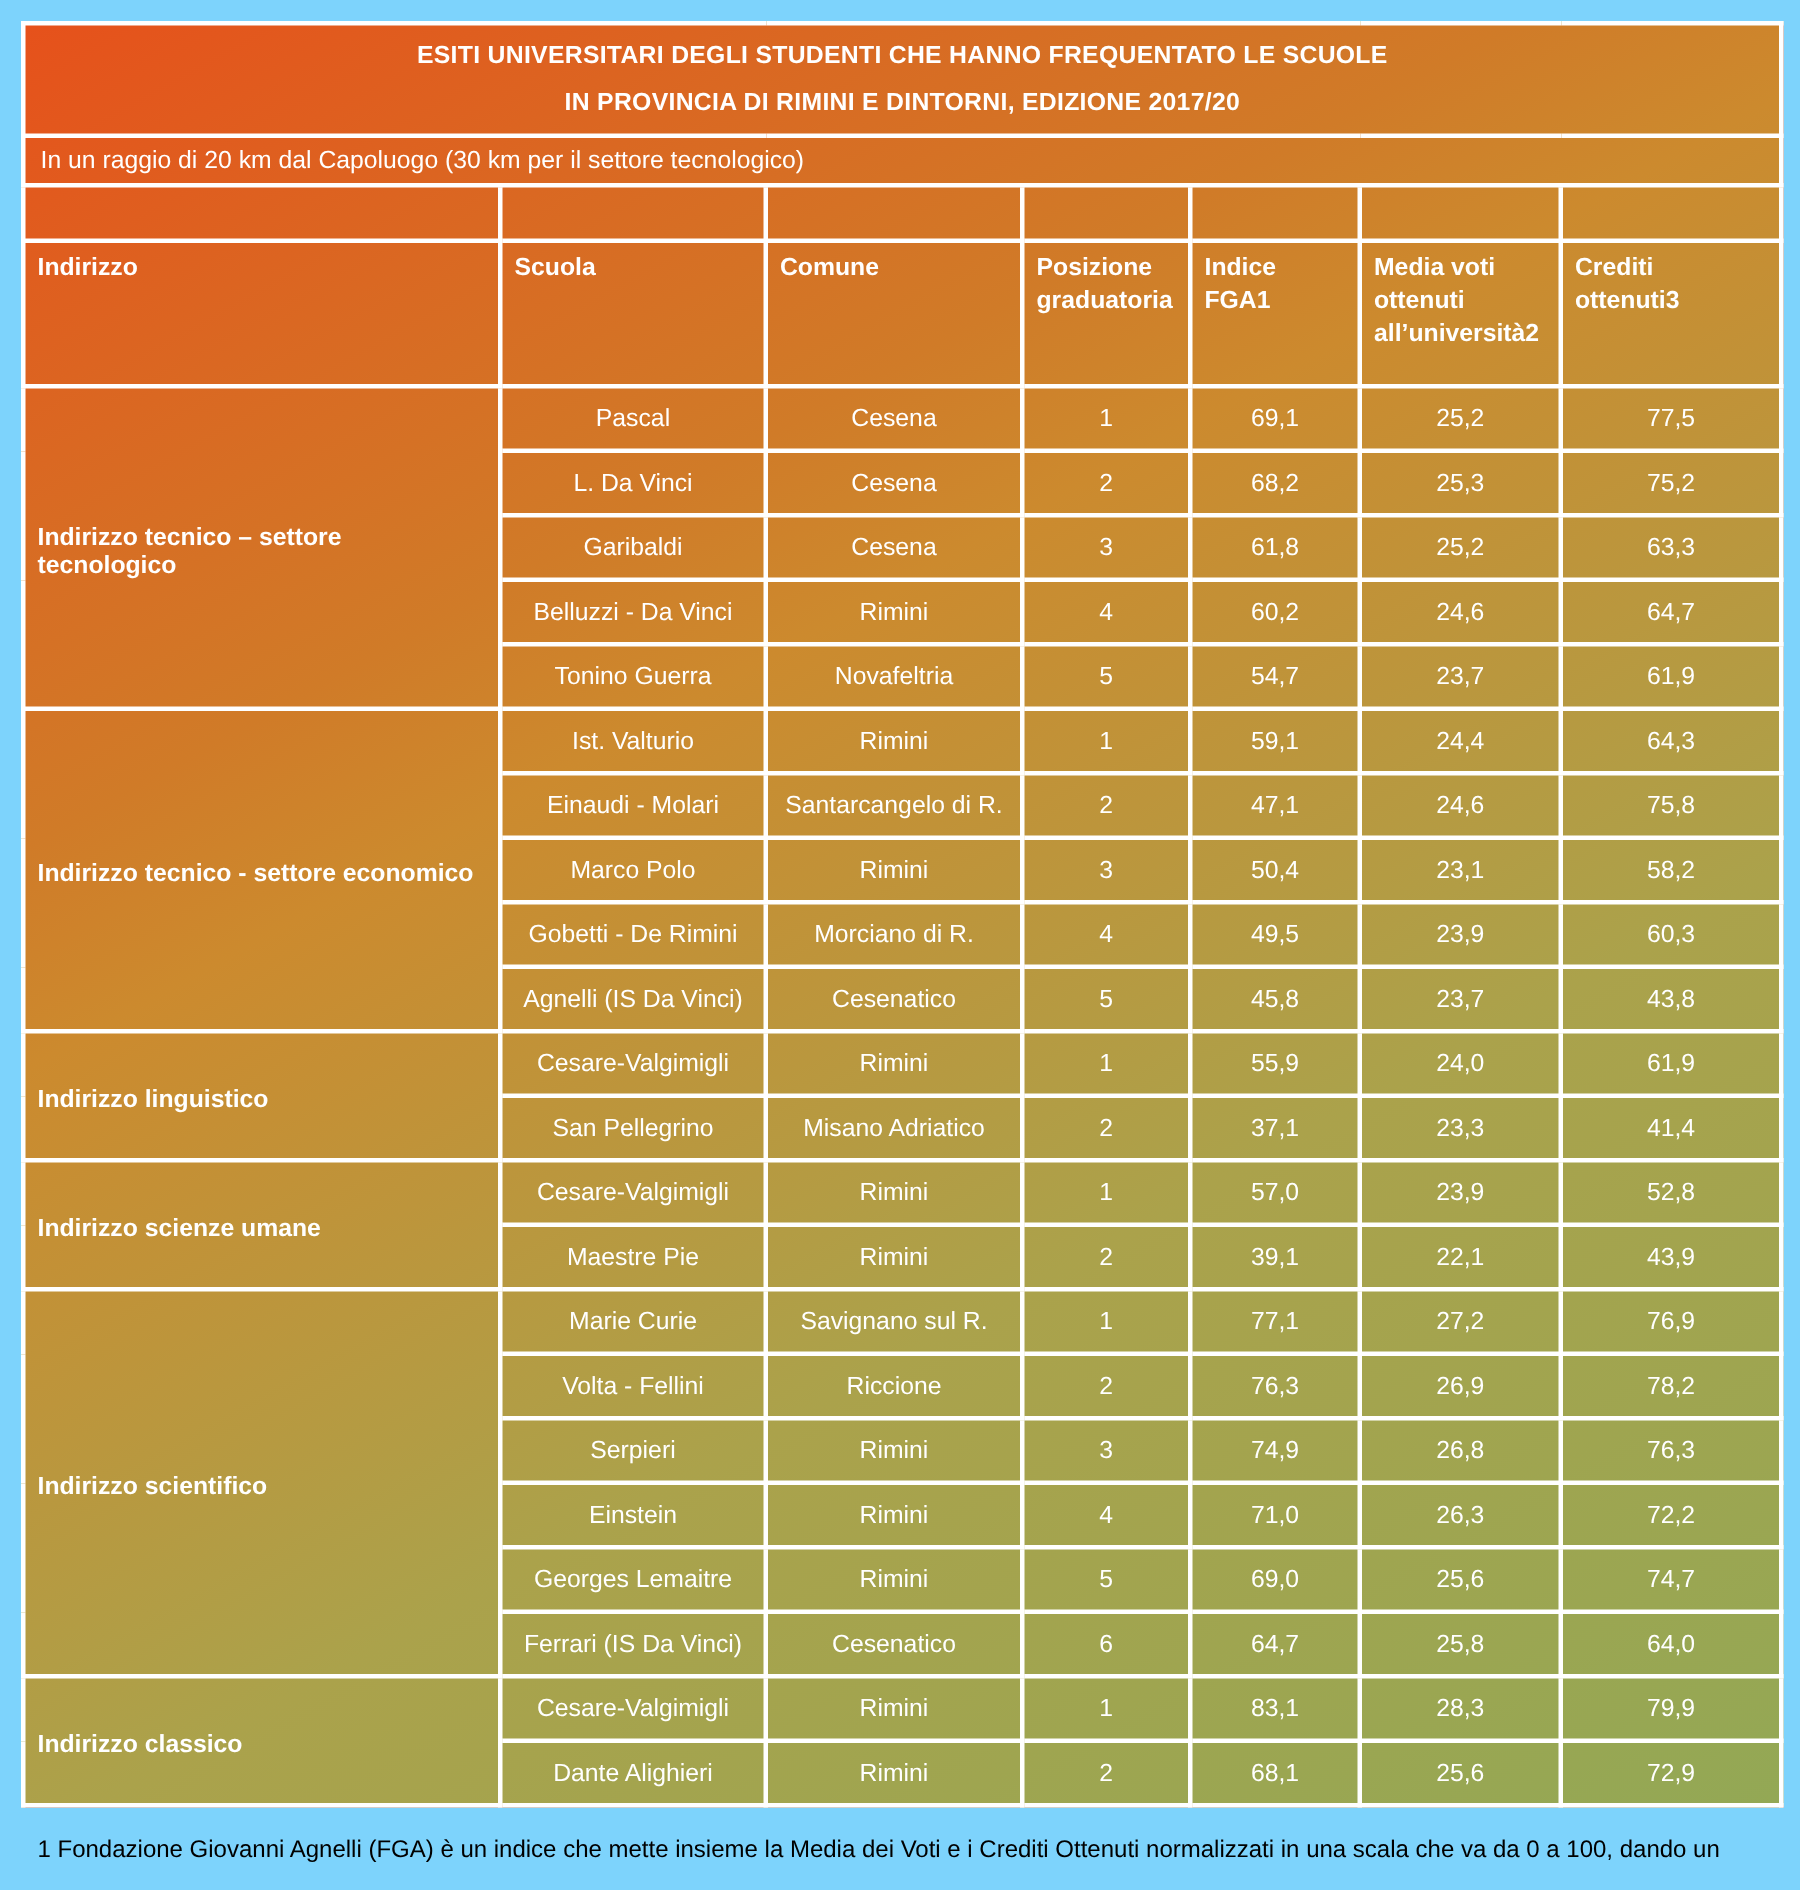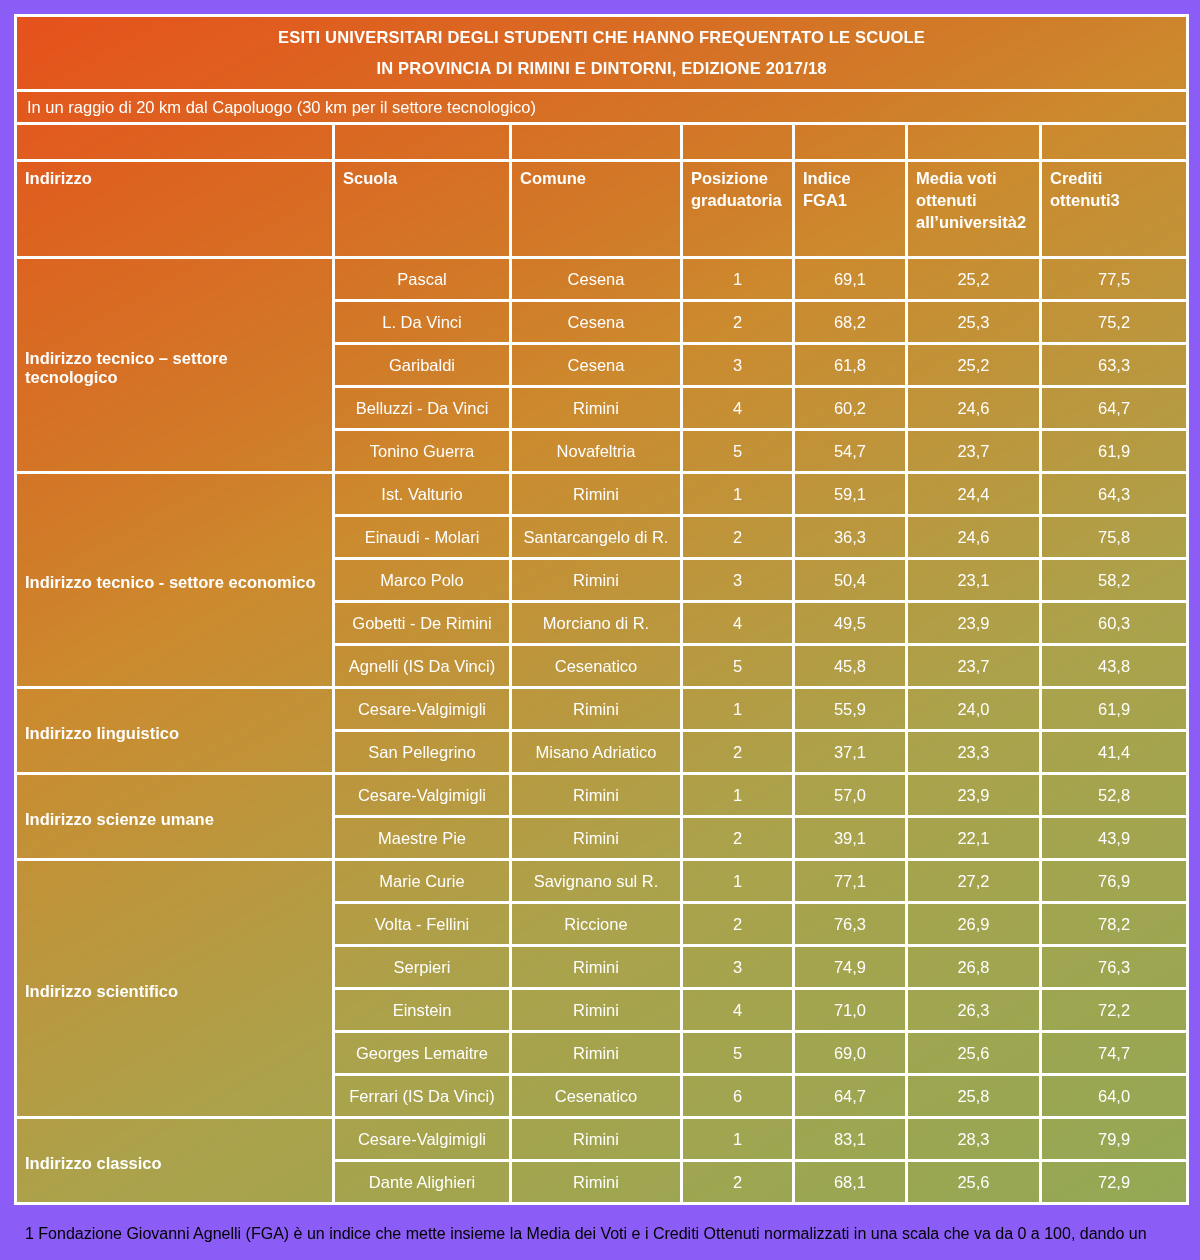--- a/index.html
+++ b/index.html
@@ -6,21 +6,21 @@
     margin: 0;
     padding: 0;
     background: #ffffff;
     font-family: "Liberation Sans", "DejaVu Sans", sans-serif;
   }
   .page {
     width: 1200px;
     height: 1260px;
     box-sizing: border-box;
     padding: 14px 14px 0 14px;
-    background: #8b5cf6;
+    background: #7dd3fc;
     overflow: hidden;
   }
   table.grid {
     width: 1172px;
     table-layout: fixed;
     border-collapse: collapse;
     background: linear-gradient(151deg,
       #e6511b 0%,
       #d07b28 30%,
       #cc8a2e 38%,
@@ -90,21 +90,21 @@
       <col style="width:171px">
       <col style="width:112px">
       <col style="width:113px">
       <col style="width:134px">
       <col style="width:147px">
     </colgroup>
     <tbody>
       <tr>
         <td class="title-cell" colspan="7">
           <span class="title-line">ESITI UNIVERSITARI DEGLI STUDENTI CHE HANNO FREQUENTATO LE SCUOLE</span>
-          <span class="title-line">IN PROVINCIA DI RIMINI E DINTORNI, EDIZIONE 2017/18</span>
+          <span class="title-line">IN PROVINCIA DI RIMINI E DINTORNI, EDIZIONE 2017/20</span>
         </td>
       </tr>
       <tr>
         <td class="subtitle-cell" colspan="7">In un raggio di 20 km dal Capoluogo  (30 km per il settore tecnologico)</td>
       </tr>
       <tr class="spacer-row">
         <td></td>
         <td></td>
         <td></td>
         <td></td>
@@ -169,21 +169,21 @@
           <td class="txt">Rimini</td>
           <td class="num">1</td>
           <td class="num">59,1</td>
           <td class="num">24,4</td>
           <td class="num">64,3</td>
         </tr>
         <tr class="data-row">
           <td class="txt">Einaudi - Molari</td>
           <td class="txt">Santarcangelo di R.</td>
           <td class="num">2</td>
-          <td class="num">36,3</td>
+          <td class="num">47,1</td>
           <td class="num">24,6</td>
           <td class="num">75,8</td>
         </tr>
         <tr class="data-row">
           <td class="txt">Marco Polo</td>
           <td class="txt">Rimini</td>
           <td class="num">3</td>
           <td class="num">50,4</td>
           <td class="num">23,1</td>
           <td class="num">58,2</td>

